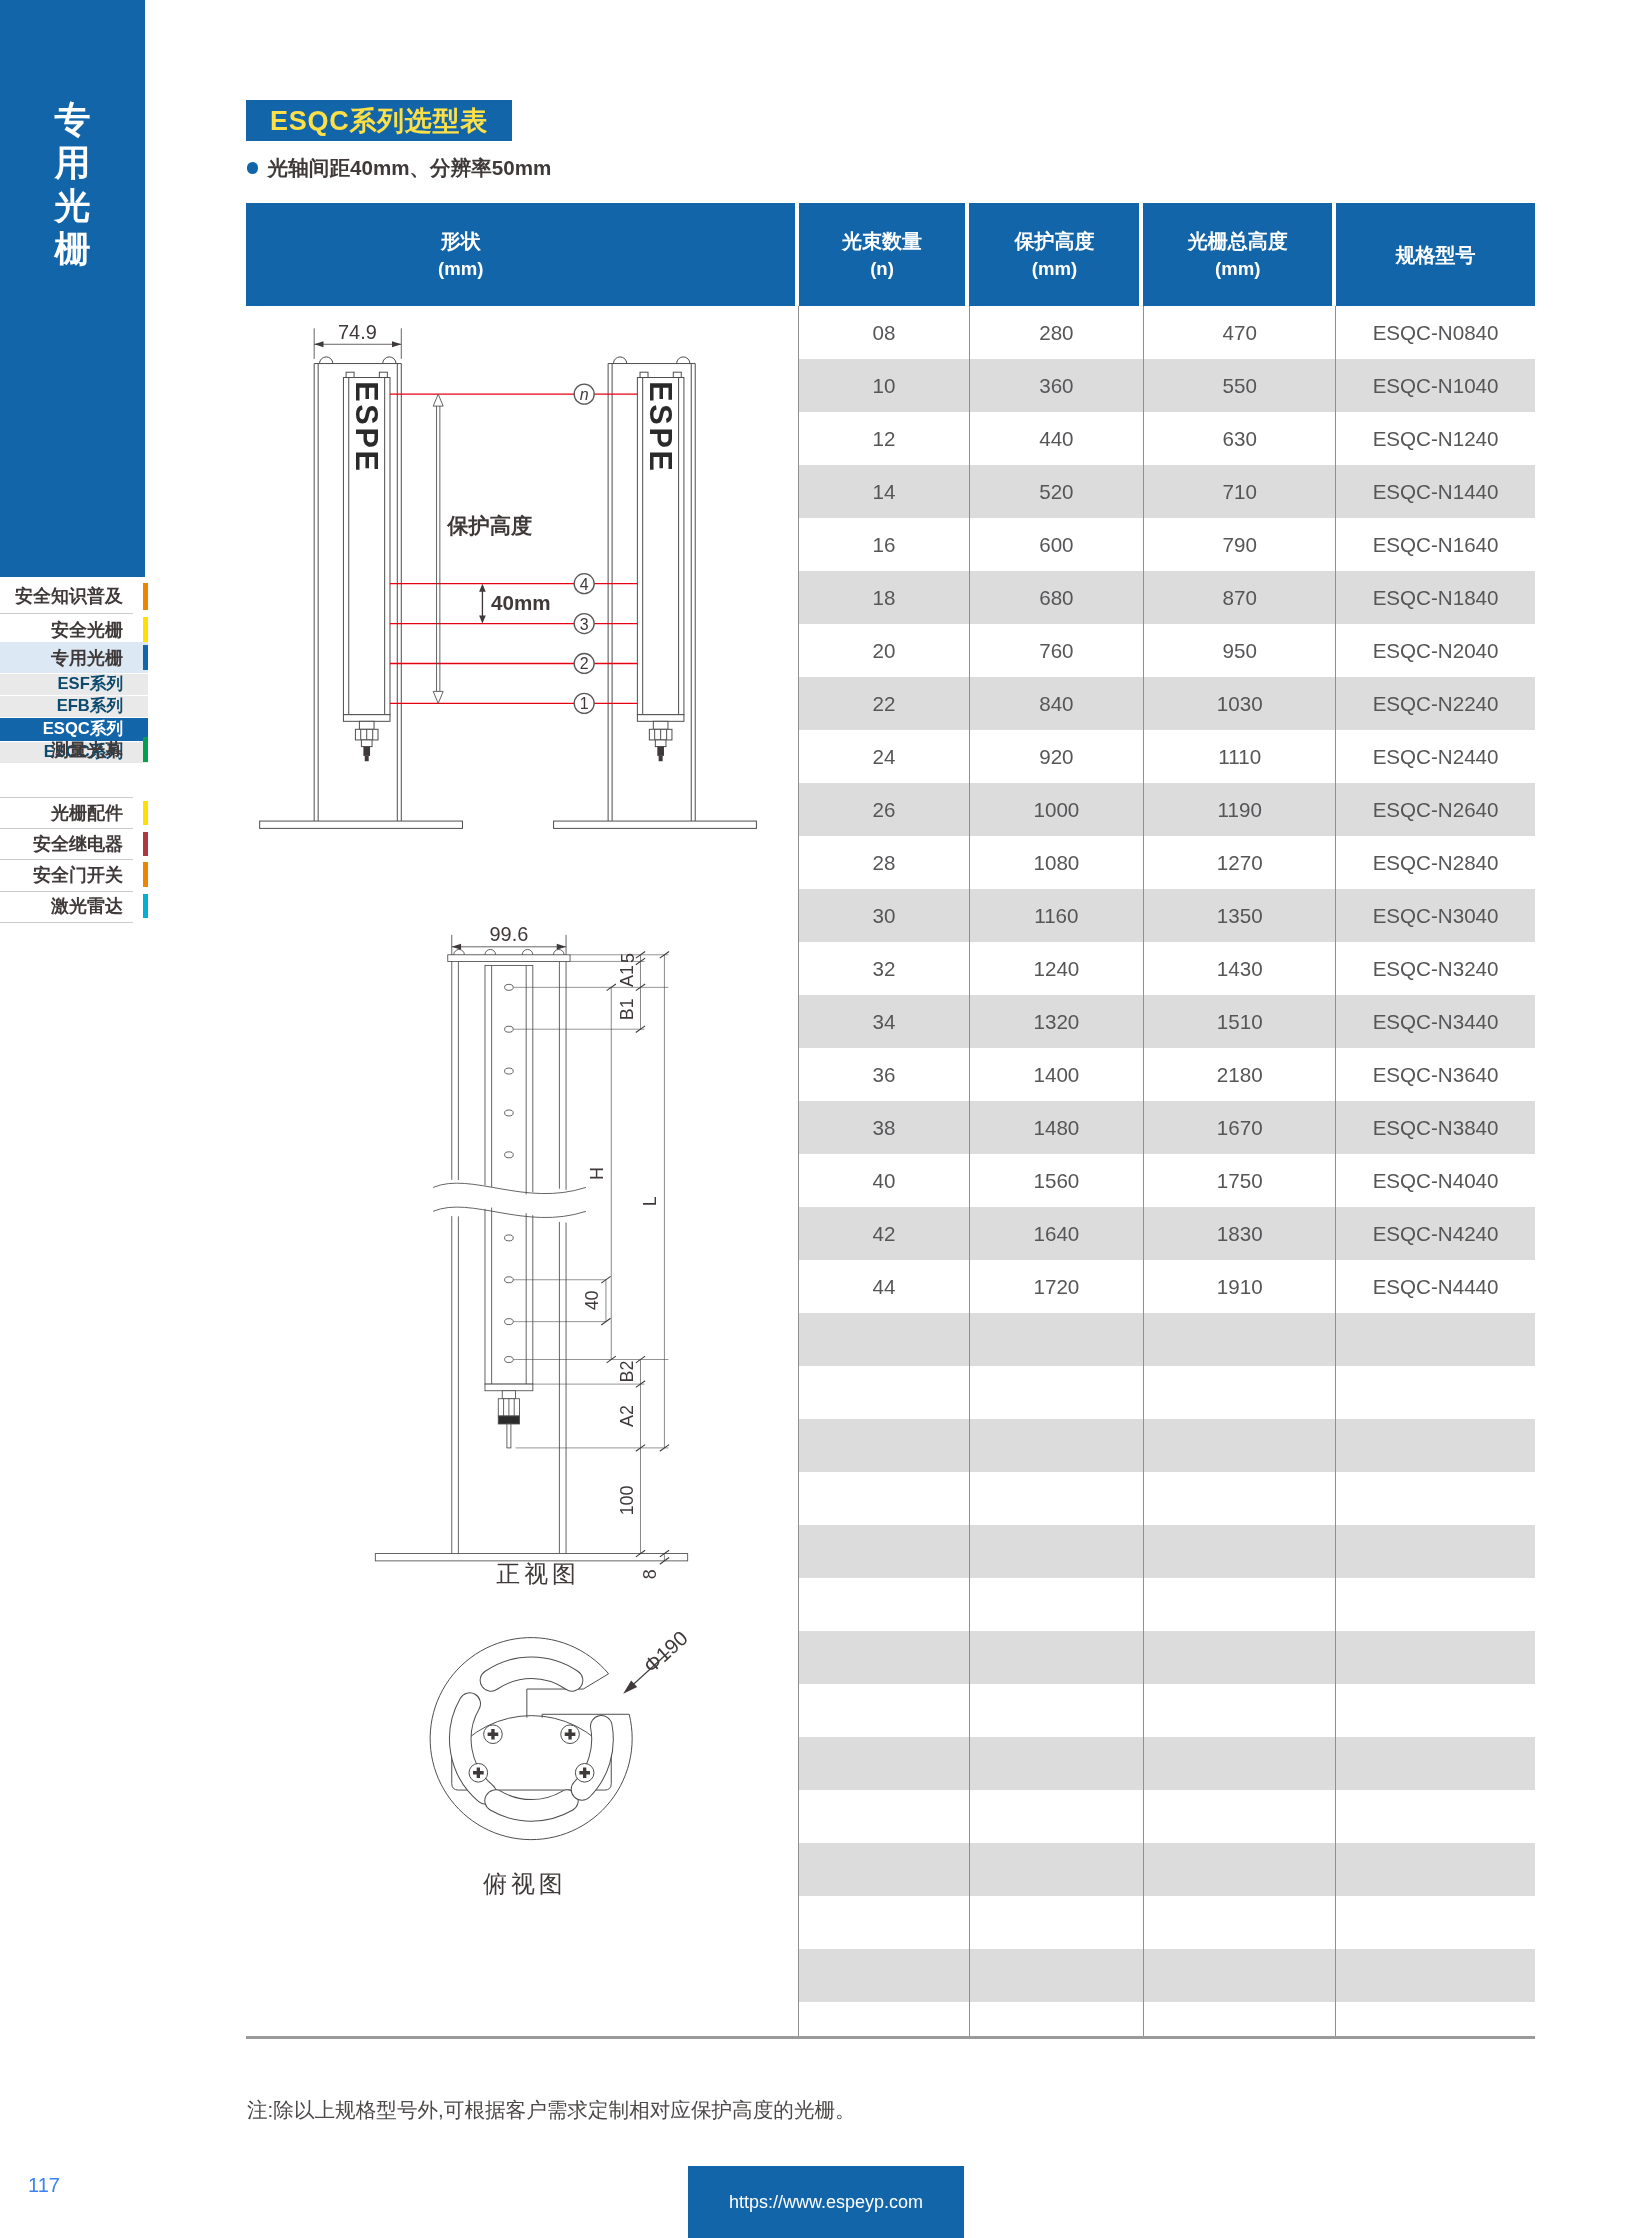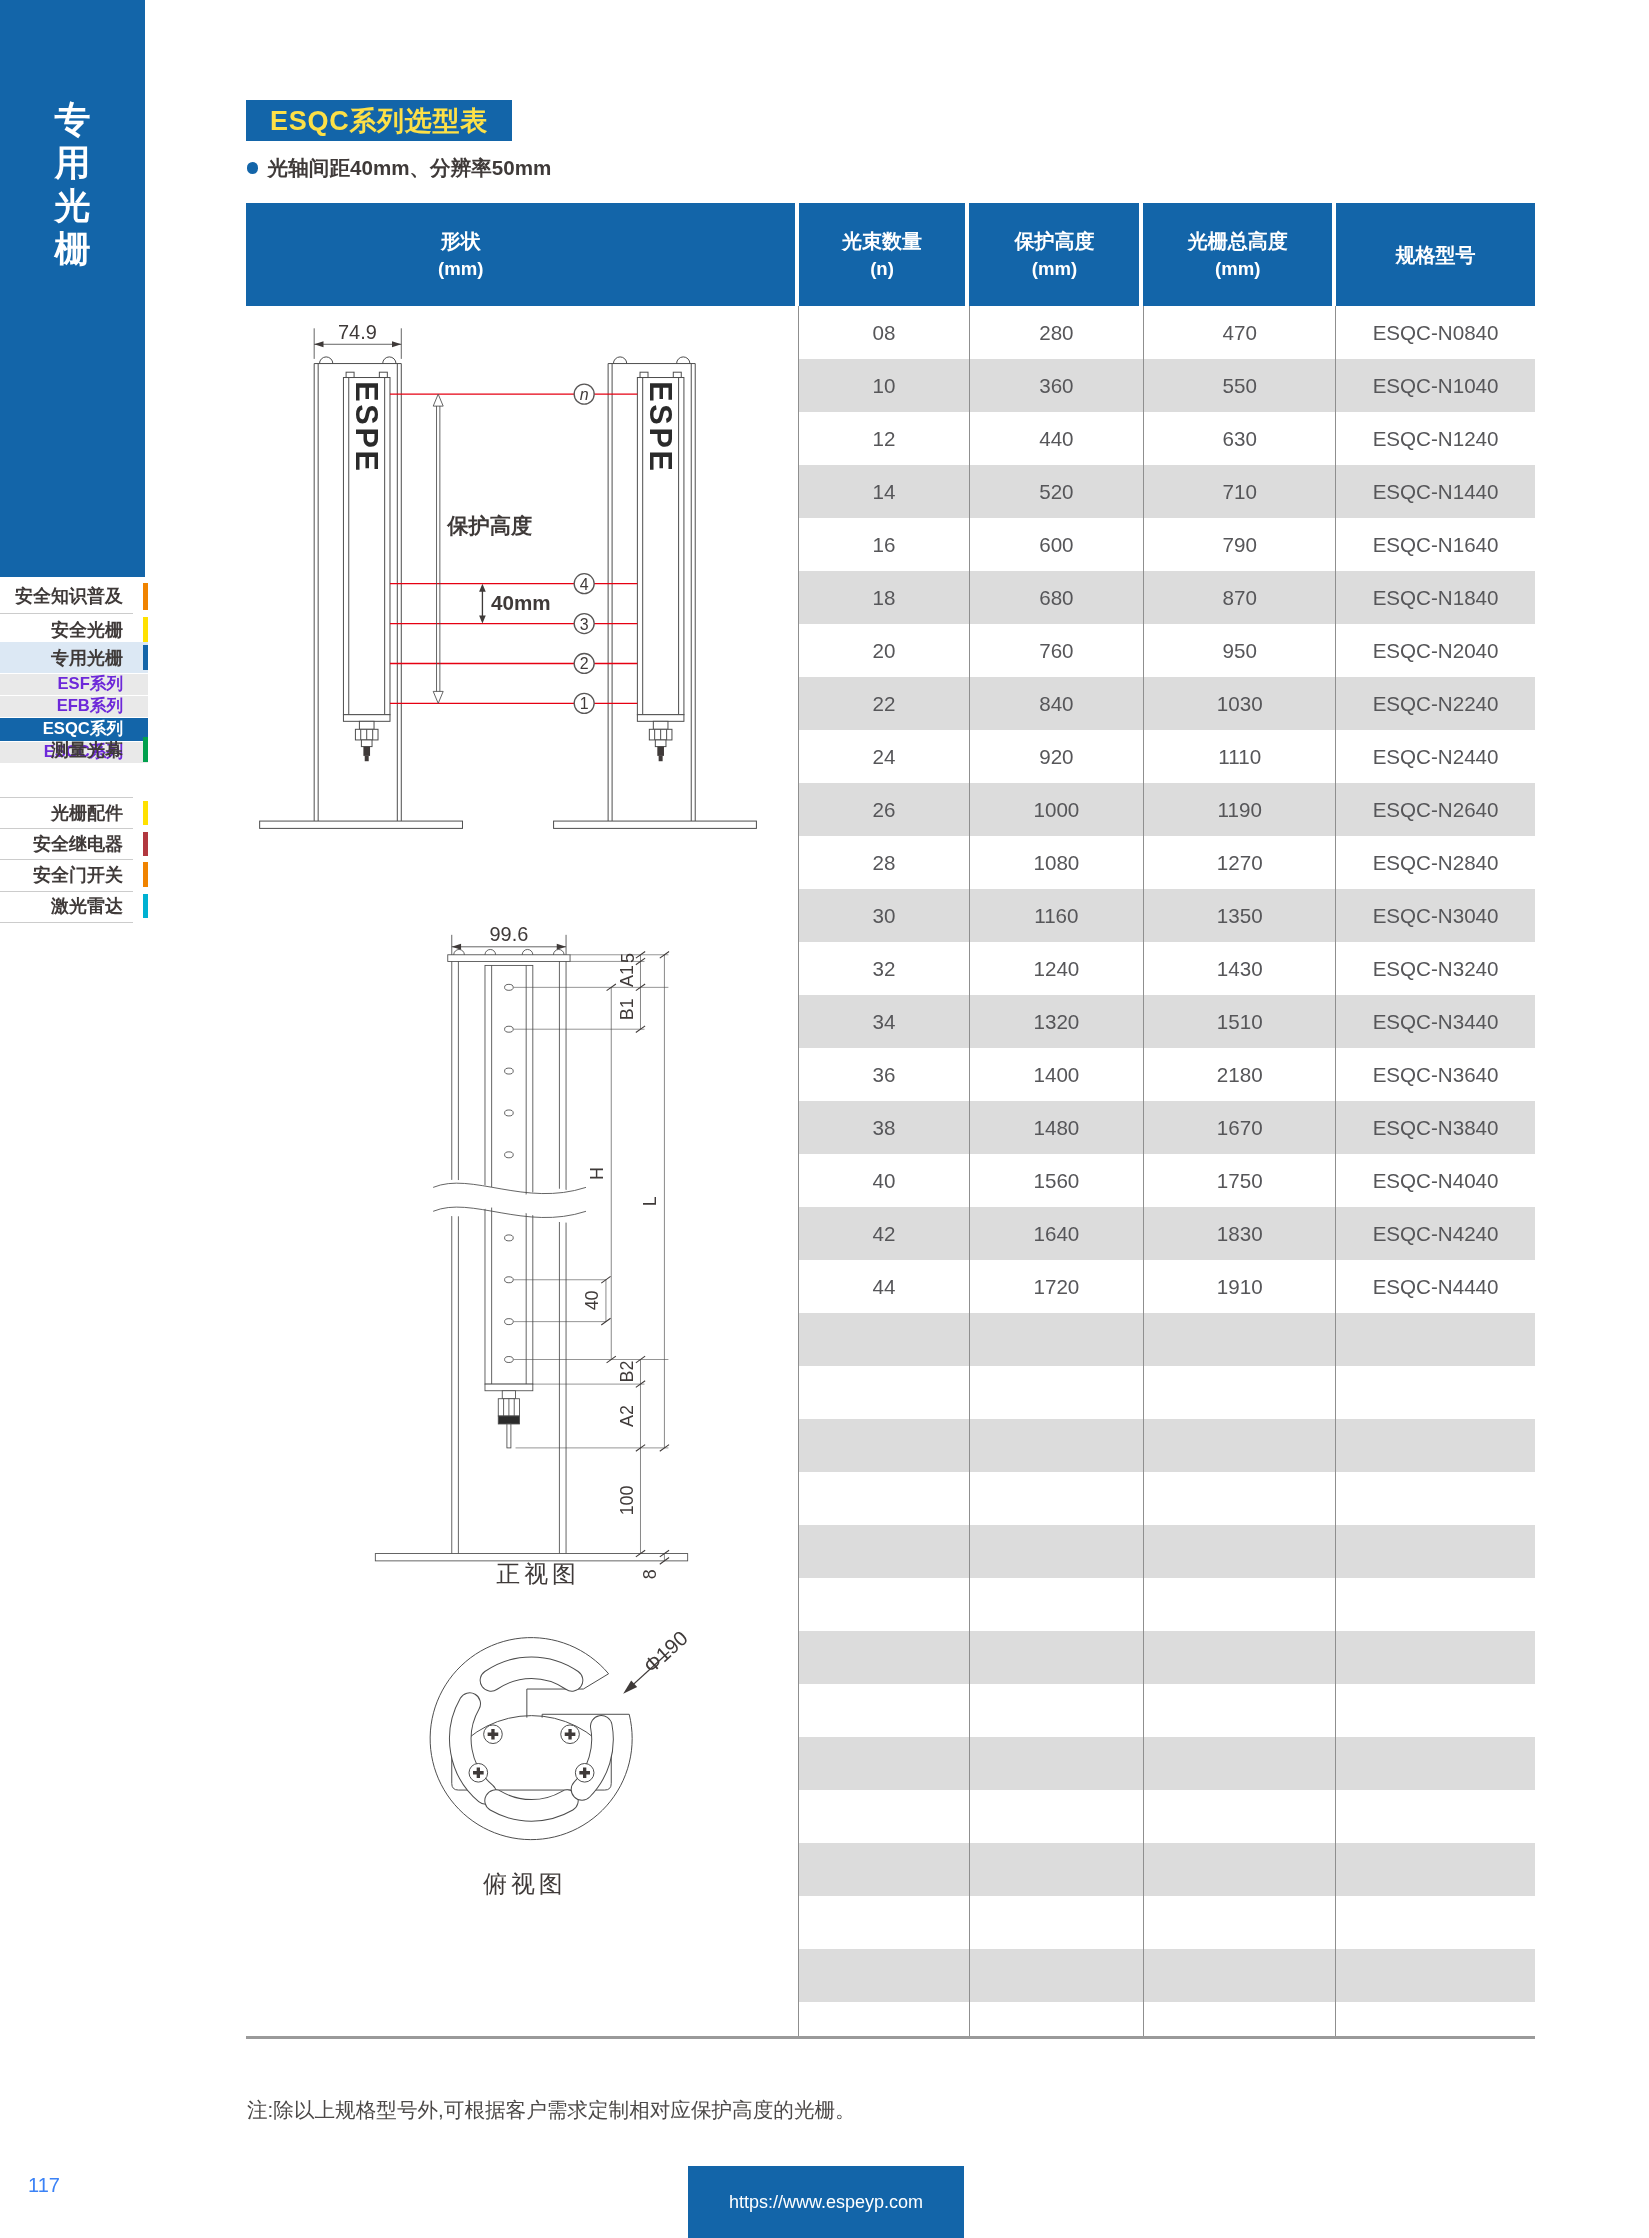--- a/index.html
+++ b/index.html
@@ -8,21 +8,21 @@
     font-family:"Liberation Sans",sans-serif;color:#3f3a39;overflow:hidden;
   }
   
   .banner{position:absolute;left:0;top:0;width:145px;height:577px;background:#1365a9;}
   .banner-text{width:39px;margin:98px auto 0;font-size:36px;line-height:43px;
     font-weight:bold;color:#ffffff;text-align:center;word-break:break-all;}
   .sb-item{position:absolute;left:0;width:148px;box-sizing:border-box;
     text-align:right;padding-right:25px;font-weight:bold;color:#3f3a39;
     display:flex;align-items:center;justify-content:flex-end;}
   .sb-main{font-size:18px;}
-  .sb-sub{font-size:16.6px;background:#e9e9e9;color:#6d28d9;font-weight:bold;}
+  .sb-sub{font-size:16.6px;background:#e9e9e9;color:#0c4a6e;font-weight:bold;}
   .sb-sub.sel{background:#1365a9;color:#ffffff;}
   .sb-hl{background:#dce8f4;}
   .accent{position:absolute;right:0;width:4.7px;}
   .a-orange{background:#f08300;}
   .a-yellow{background:#ffe100;}
   .a-blue{background:#1365a9;}
   .a-green{background:#00a04d;}
   .a-red{background:#b2383f;}
   .a-cyan{background:#00b1d2;}
   .sb-sep{position:absolute;left:0;width:133px;height:0.7px;background:#cccccc;}

